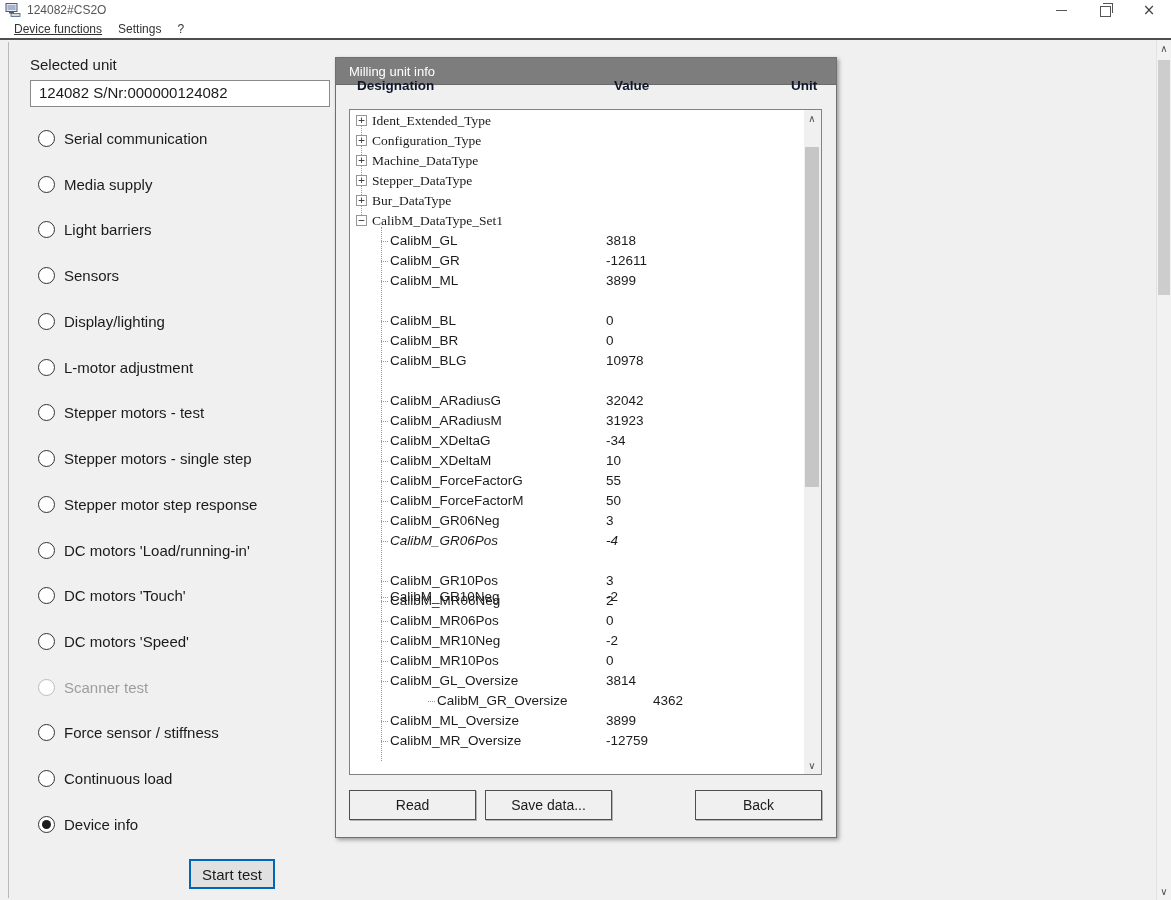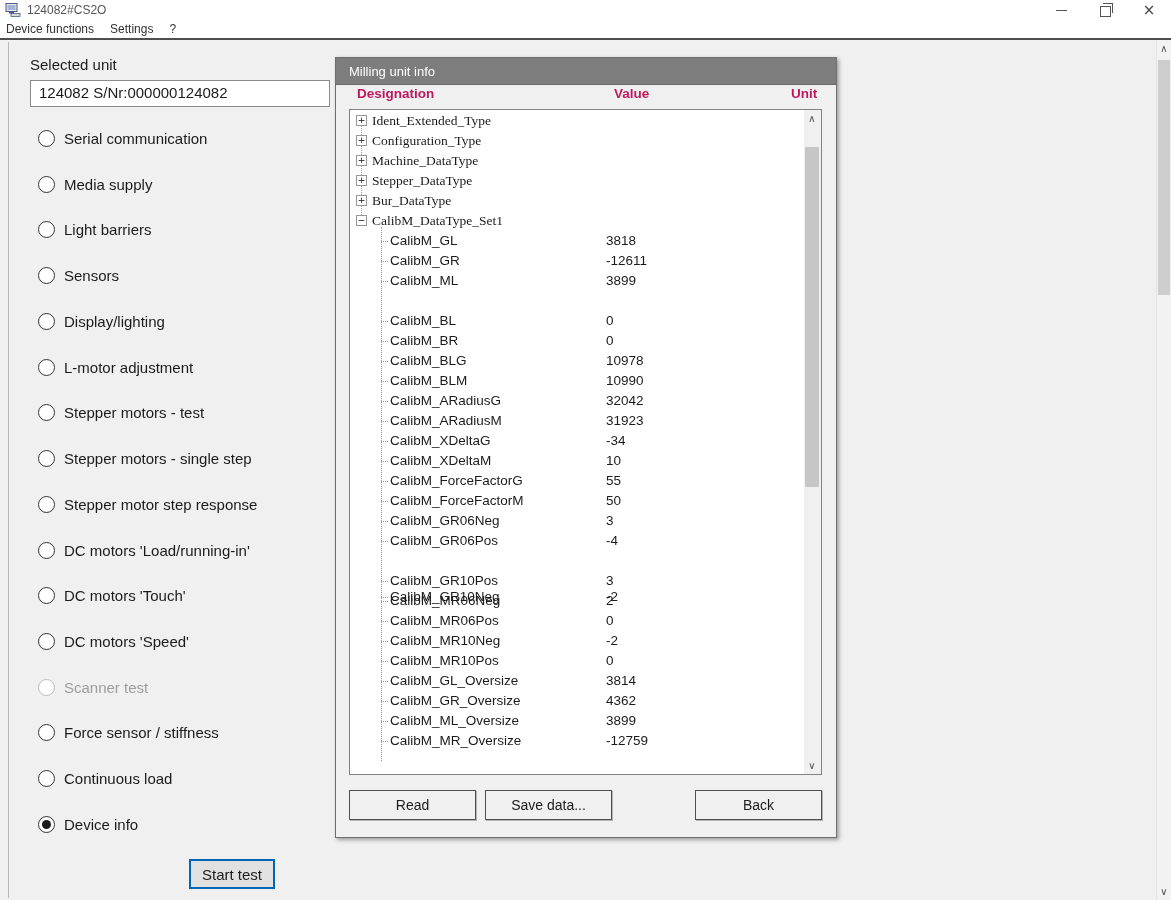--- a/index.html
+++ b/index.html
@@ -13,21 +13,21 @@
   .app-icon{width:16px;height:14px;margin-left:5px;display:inline-block;}
   .title-text{font-size:12px;color:#555;margin-left:6px;}
   .win-controls{position:absolute;right:0;top:0;height:20px;display:flex;align-items:center;}
   .win-btn{width:44px;height:20px;display:flex;align-items:center;justify-content:center;color:#444;cursor:default;}
   .min-glyph{width:11px;height:1px;background:#555;display:inline-block;}
   .max-glyph{width:9px;height:9px;border:1px solid #555;position:relative;background:#fff;margin-top:2px;}
   .max-glyph::before{content:"";position:absolute;left:2px;top:-4px;width:9px;height:9px;border:1px solid #555;border-bottom:none;border-left:none;}
   .close-glyph{font-size:15px;line-height:15px;color:#444;font-family:"DejaVu Sans",sans-serif;}
   .menubar{position:absolute;left:0;top:20px;width:1171px;height:18px;background:#fff;display:flex;align-items:center;font-size:12px;color:#333;}
   .menu-item{padding:0 8px;}
-  .menu-item:first-child{padding-left:6px;}
+  .menu-item:first-child{padding-left:14px;text-decoration:underline;}
   
   .content{position:absolute;left:0;top:38px;width:1171px;height:862px;background:#f0f0f0;border-top:2px solid #4e4e50;box-sizing:border-box;}
   .content-frame{position:absolute;left:8px;top:2px;width:1148px;height:856px;border-left:1px solid #b9b9b9;}
   
   .main-scroll{position:absolute;right:0;top:40px;width:15px;height:860px;background:#f2f2f2;border-left:1px solid #e3e3e3;box-sizing:border-box;}
   .scroll-arrow{position:absolute;left:0;width:14px;height:17px;display:flex;align-items:center;justify-content:center;font-family:"DejaVu Sans",sans-serif;font-size:10px;color:#505050;}
   .main-scroll .up{top:0;}
   .main-scroll .down{bottom:0;}
   .main-thumb{position:absolute;left:1px;width:12px;background:#cdcdcd;}
   
@@ -37,21 +37,21 @@
   .radio-circle{width:17px;height:17px;border:1px solid #333;border-radius:50%;box-sizing:border-box;background:#fff;position:relative;flex:0 0 auto;}
   .radio-circle.checked::after{content:"";position:absolute;left:3px;top:3px;width:9px;height:9px;border-radius:50%;background:#1b1b1b;}
   .radio-item.disabled .radio-circle{border-color:#bcbcbc;}
   .radio-label{font-size:15px;color:#1b1b1b;white-space:nowrap;}
   .radio-item.disabled .radio-label{color:#9d9d9d;}
   .start-btn{position:absolute;left:189px;top:859px;width:86px;height:30px;background:#e1e1e1;border:2px solid #0067b8;box-sizing:border-box;font-size:15px;color:#1b1b1b;display:flex;align-items:center;justify-content:center;font-family:"Liberation Sans",sans-serif;}
   
   .dialog{position:absolute;left:335px;top:57px;width:502px;height:781px;background:#f0f0f0;border:1px solid #6f6f6f;box-sizing:border-box;box-shadow:2px 2px 4px rgba(0,0,0,0.35);}
   .dialog-titlebar{position:absolute;left:0;top:0;width:100%;height:26px;background:#7d7d7d;border-bottom:1px solid #6a6a6a;display:flex;align-items:center;}
   .dialog-title{color:#fff;font-size:13px;margin-left:13px;}
-  .col-header{position:absolute;top:28px;font-size:13.5px;font-weight:bold;color:#be185d;}
+  .col-header{position:absolute;top:20px;font-size:13.5px;font-weight:bold;color:#0f172a;}
   .col-designation{left:21px;}
   .col-value{left:278px;}
   .col-unit{left:455px;}
   .tree{position:absolute;left:13px;top:51px;width:473px;height:666px;background:#fff;border:1px solid #828282;box-sizing:border-box;overflow:hidden;}
   .tree-rows{position:absolute;left:0;top:1px;width:454px;height:660px;}
   .tree-row{position:absolute;left:0;width:454px;height:20px;font-size:13.5px;color:#1b1b1b;}
   .expand-box{position:absolute;left:6px;top:4px;width:11px;height:11px;border:1px solid #969696;background:#fff;box-sizing:border-box;font-size:11px;line-height:9px;text-align:center;color:#444;font-family:"DejaVu Sans Mono",monospace;}
   .root-label{position:absolute;left:22px;top:2px;white-space:nowrap;font-family:Liberation Serif, serif;}
   .child-label{position:absolute;left:40px;top:2px;white-space:nowrap;}
   .cell-value{position:absolute;left:256px;top:2px;white-space:nowrap;}
@@ -235,25 +235,20 @@
         <div class="tree-row" style="top: 220px;">
           <span class="hstub" style="left: 31px; top: 10px; width: 7px;"></span>
           <span class="child-label">CalibM_BR</span>
           <span class="cell-value">0</span>
         </div>
         <div class="tree-row" style="top: 240px;">
           <span class="hstub" style="left: 31px; top: 10px; width: 7px;"></span>
           <span class="child-label">CalibM_BLG</span>
           <span class="cell-value">10978</span>
         </div>
-        <div class="tree-row" style="top: 260px;">
-          <span class="hstub" style="left: 31px; top: 10px; width: 7px;"></span>
-          <span class="child-label">CalibM_BLM</span>
-          <span class="cell-value">10990</span>
-        </div>
         <div class="tree-row" style="top: 280px;">
           <span class="hstub" style="left: 31px; top: 10px; width: 7px;"></span>
           <span class="child-label">CalibM_ARadiusG</span>
           <span class="cell-value">32042</span>
         </div>
         <div class="tree-row" style="top: 300px; padding-left: 28px;">
           <span class="hstub" style="left: 31px; top: 10px; width: 7px;"></span>
           <span class="child-label">CalibM_ARadiusM</span>
           <span class="cell-value">31923</span>
         </div>
@@ -275,21 +270,21 @@
         <div class="tree-row" style="top: 380px;">
           <span class="hstub" style="left: 31px; top: 10px; width: 7px;"></span>
           <span class="child-label">CalibM_ForceFactorM</span>
           <span class="cell-value">50</span>
         </div>
         <div class="tree-row" style="top: 400px; text-align: right;">
           <span class="hstub" style="left: 31px; top: 10px; width: 7px;"></span>
           <span class="child-label">CalibM_GR06Neg</span>
           <span class="cell-value">3</span>
         </div>
-        <div class="tree-row" style="top: 420px;">
+        <div class="tree-row" style="top: 420px; font-style: italic;">
           <span class="hstub" style="left: 31px; top: 10px; width: 7px;"></span>
           <span class="child-label">CalibM_GR06Pos</span>
           <span class="cell-value">-4</span>
         </div>
         <div class="tree-row" style="top: 440px; margin-top: 36px;">
           <span class="hstub" style="left: 31px; top: 10px; width: 7px;"></span>
           <span class="child-label">CalibM_GR10Neg</span>
           <span class="cell-value">-2</span>
         </div>
         <div class="tree-row" style="top: 460px;">
@@ -315,21 +310,21 @@
         <div class="tree-row" style="top: 540px;">
           <span class="hstub" style="left: 31px; top: 10px; width: 7px;"></span>
           <span class="child-label">CalibM_MR10Pos</span>
           <span class="cell-value">0</span>
         </div>
         <div class="tree-row" style="top: 560px;">
           <span class="hstub" style="left: 31px; top: 10px; width: 7px;"></span>
           <span class="child-label">CalibM_GL_Oversize</span>
           <span class="cell-value">3814</span>
         </div>
-        <div class="tree-row" style="top: 580px;">
+        <div class="tree-row" style="top: 580px; margin-left: 47px;">
           <span class="hstub" style="left: 31px; top: 10px; width: 7px;"></span>
           <span class="child-label">CalibM_GR_Oversize</span>
           <span class="cell-value">4362</span>
         </div>
         <div class="tree-row" style="top: 600px;">
           <span class="hstub" style="left: 31px; top: 10px; width: 7px;"></span>
           <span class="child-label">CalibM_ML_Oversize</span>
           <span class="cell-value">3899</span>
         </div>
         <div class="tree-row" style="top: 620px;">

